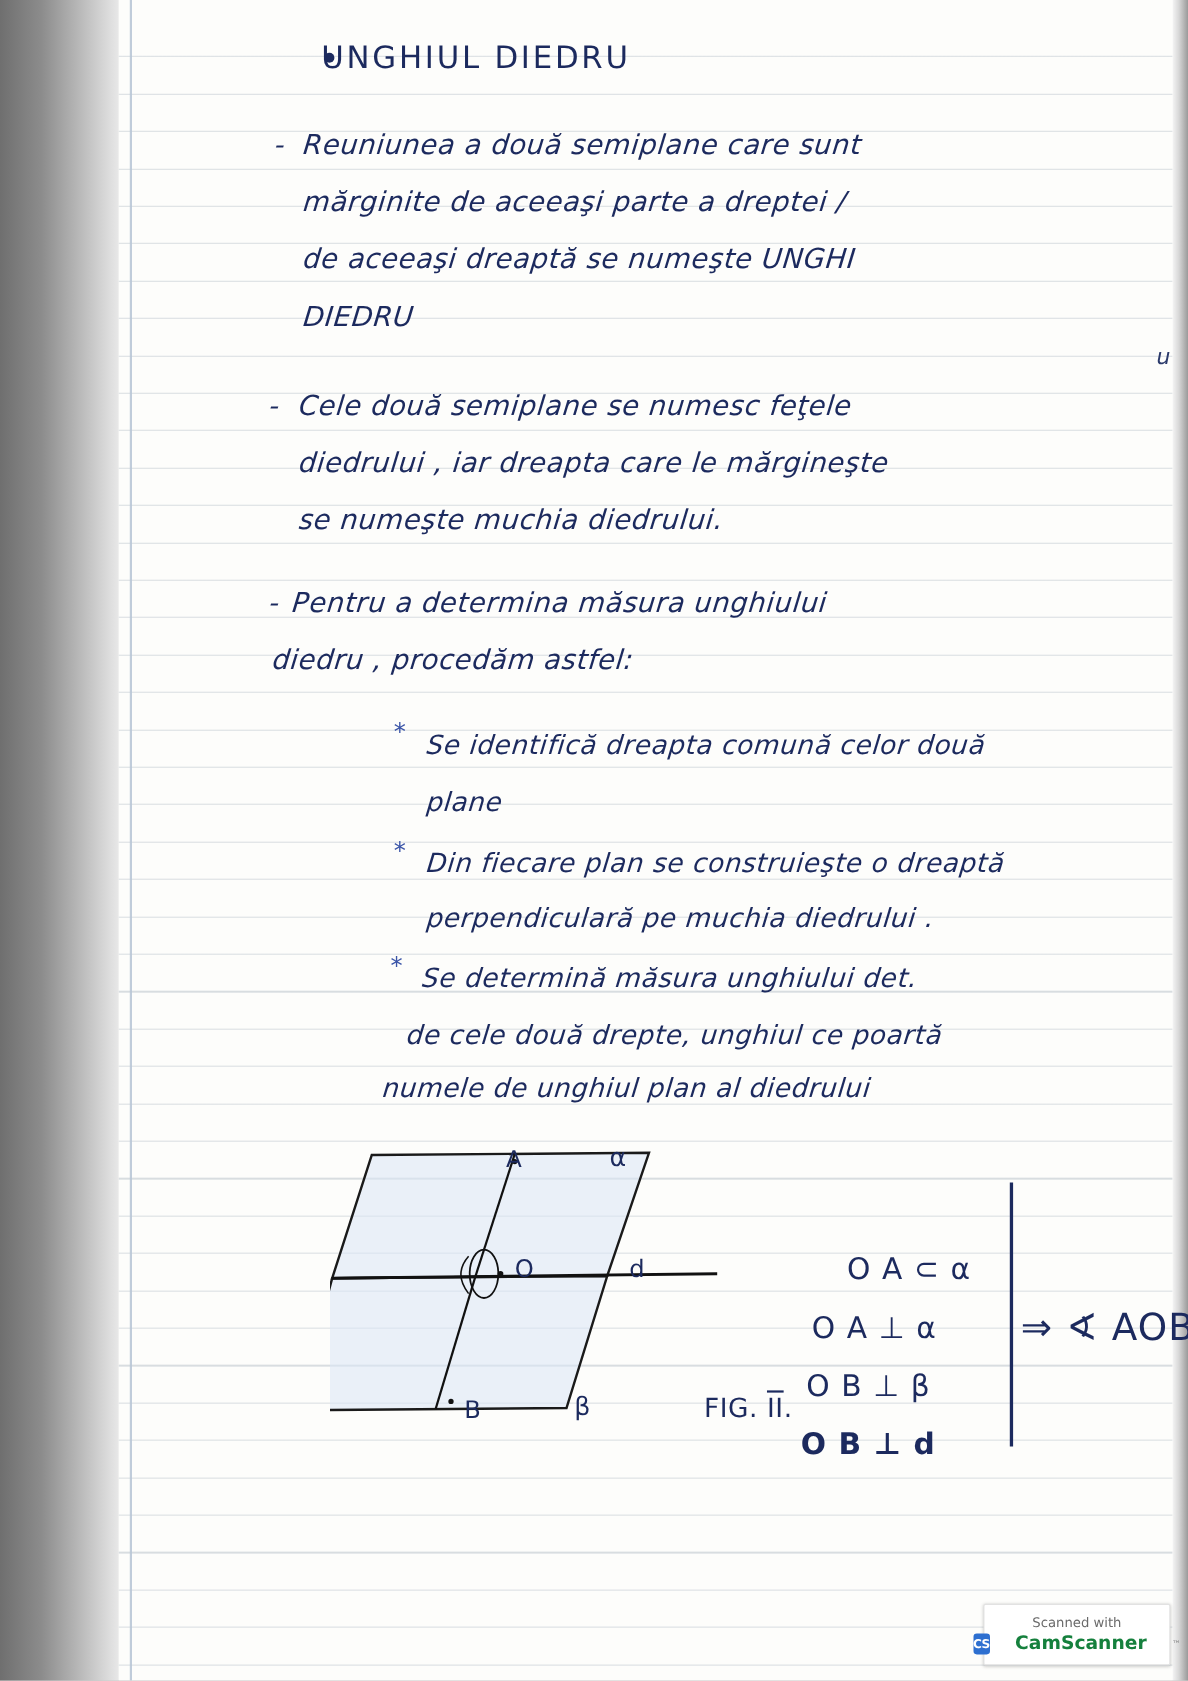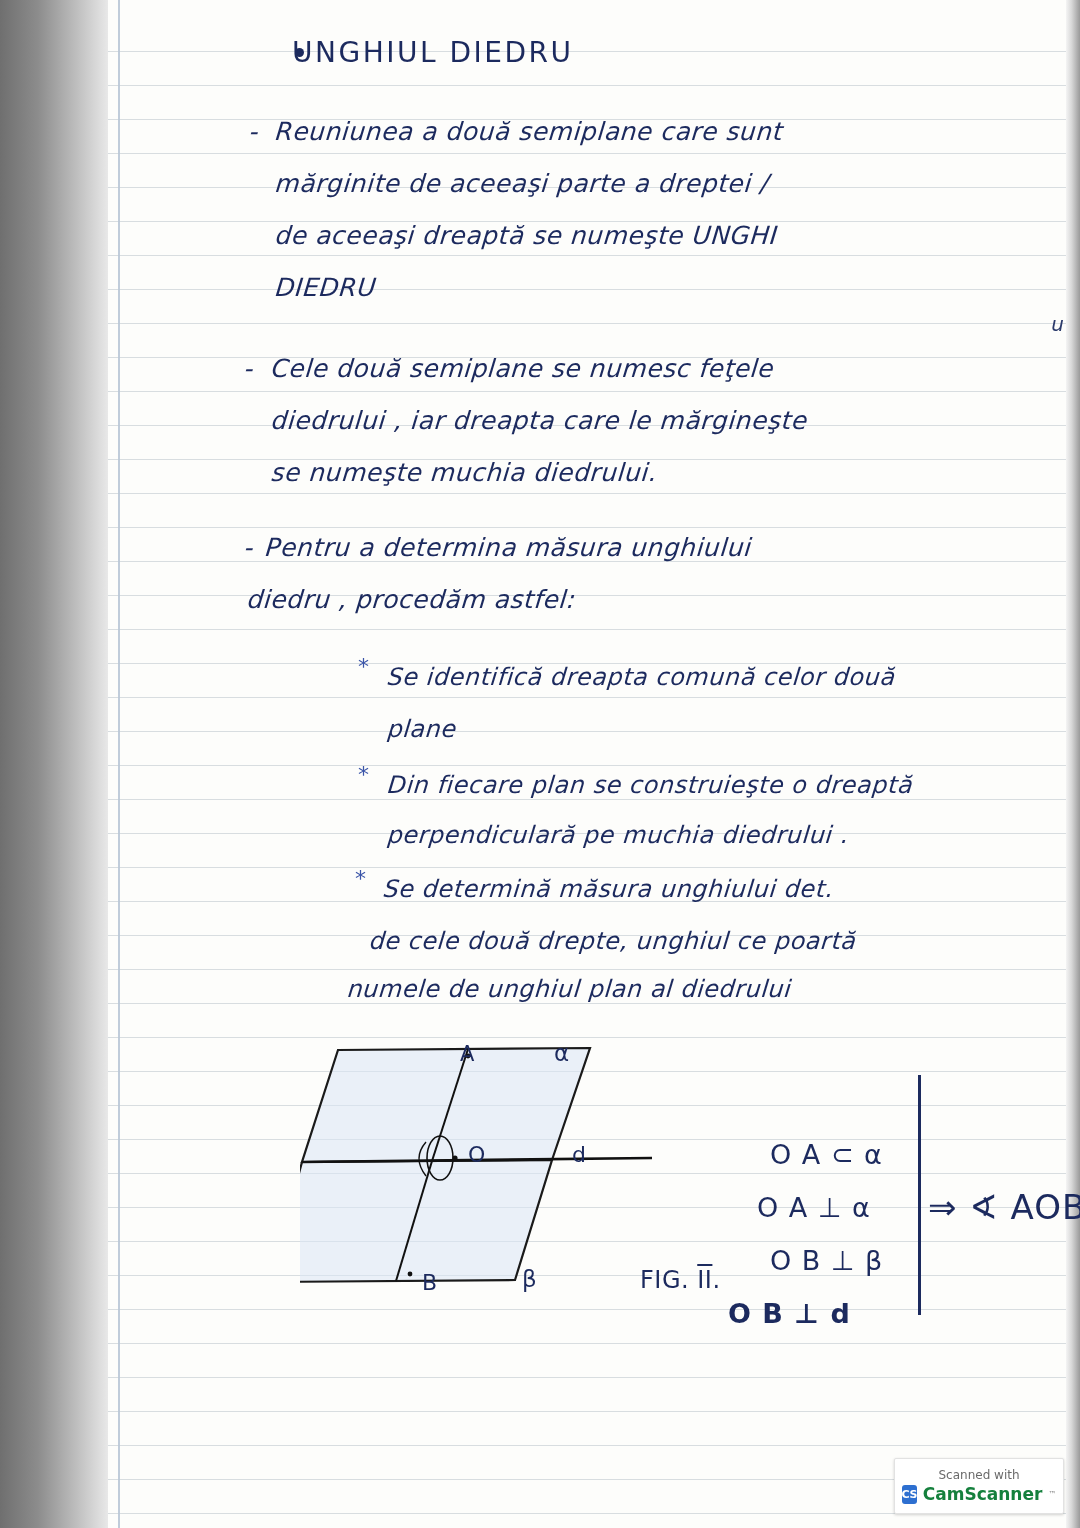--- a/index.html
+++ b/index.html
@@ -150,21 +150,21 @@
   .cs-top {
     font-size: 12px;
     color: #6a6a6a;
     text-align: center;
     line-height: 14px;
   }
   .cs-bot {
     display: flex;
     align-items: center;
     justify-content: center;
-    gap: 6px;
+    gap: 23px;
     margin-top: 2px;
   }
   .cs-logo {
     width: 19px; height: 19px;
     background: #2d6fd0;
     color: #fff;
     font-size: 11px;
     font-weight: bold;
     display: flex;
     align-items: center;
@@ -249,22 +249,22 @@
     <div class="ink" style="left:122px; top:240px; font-size:22px;">B</div>
     <div class="ink" style="left:222px; top:236px; font-size:23px;">β</div>
   </div>
 
   <div class="ink fig-caption">
     <span>FIG.</span>
     <span class="ovl">II</span><span>.</span>
   </div>
 
   <div class="ink eq-block" style="left:770px; top:1128px;">O A ⊂ α</div>
-  <div class="ink eq-block" style="left:757px; top:1181px;">O A ⊥ α</div>
-  <div class="ink eq-block" style="left:770px; top:1234px;">O B ⊥ β</div>
+  <div class="ink eq-block" style="left:738px; top:1181px;">O A ⊥ α</div>
+  <div class="ink eq-block" style="left:733px; top:1234px;">O B ⊥ β</div>
   <div class="ink eq-block" style="left:728px; top:1287px;font-weight:bold;">O B ⊥ d</div>
   <div class="brace"></div>
   <div class="ink eq-block" style="left:928px; top:1181px; font-size:34px;">⇒ ∢ AOB</div>
 
   <div class="cs-badge">
     <div class="cs-top">Scanned with</div>
     <div class="cs-bot">
       <span class="cs-logo">CS</span>
       <span class="cs-name">CamScanner</span>
       <span class="cs-tm">™</span>

